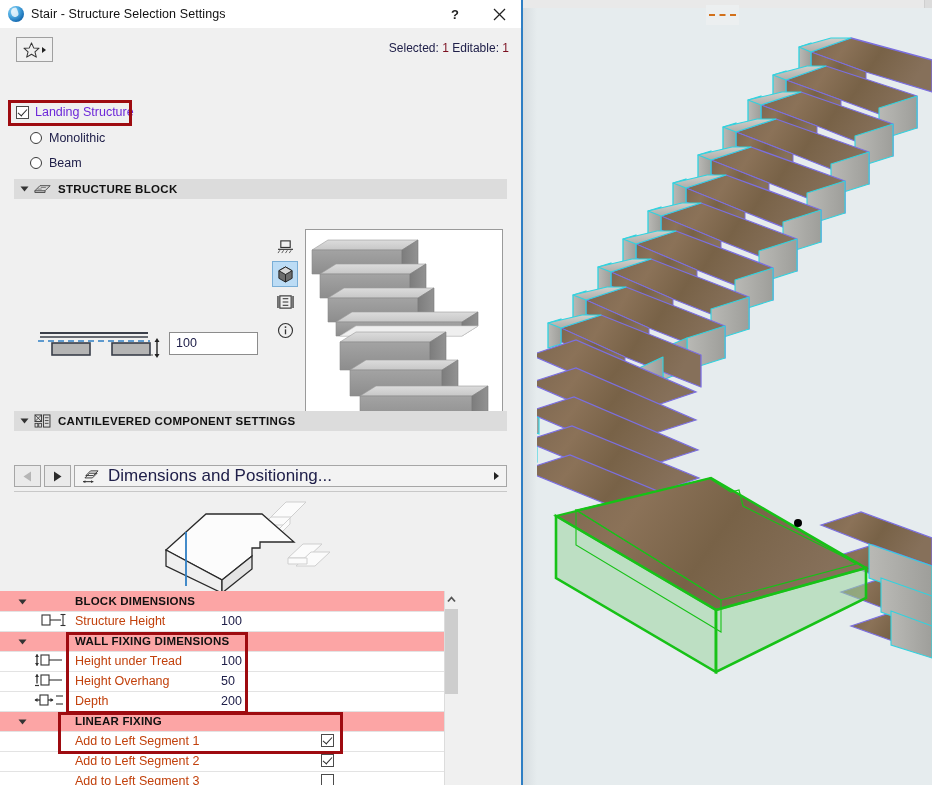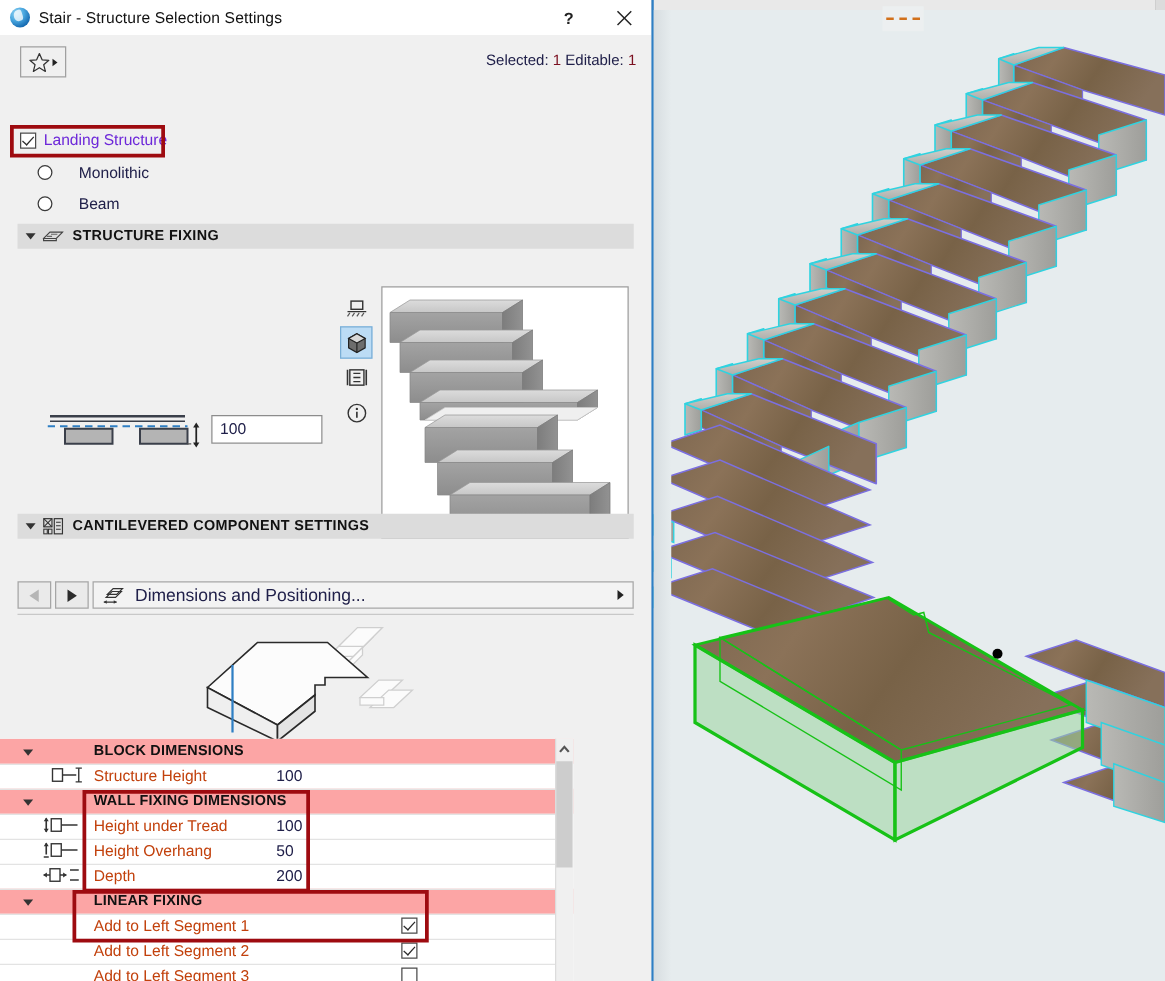--- a/index.html
+++ b/index.html
@@ -68,21 +68,21 @@
   .chk{
     width:13px;height:13px;border:1px solid #4b4b4b;background:#fff;
     display:inline-block; position:relative; flex:0 0 auto;
   }
   .chk.on:after{
     content:""; position:absolute; left:3px; top:0px; width:4px;height:8px;
     border:solid #2b2b2b; border-width:0 1.6px 1.6px 0; transform:rotate(42deg);
   }
   .ls-label{ font-size:12.5px; color:#6d28d9; }
 
-  .radio-row{ position:absolute; left:30px; display:flex; align-items:center; gap:21px; }
+  .radio-row{ position:absolute; left:30px; display:flex; align-items:center; gap:7px; }
   .radio{
     width:12px;height:12px;border:1.4px solid #3a3a3a;border-radius:50%;background:#fff;
     position:relative; flex:0 0 auto;
   }
   .radio.on:after{
     content:""; position:absolute; left:2.3px; top:2.3px; width:5.4px;height:5.4px;
     border-radius:50%; background:#2b2b2b;
   }
   .radio-lbl{ color:#20204a; font-size:12.5px; }
 
@@ -124,21 +124,21 @@
 
   
   .navrow{ position:absolute; left:14px; top:437px; width:493px; height:22px; display:flex; gap:3px; }
   .navbtn{
     width:27px;height:22px;background:#eaeaea;border:1px solid #a6a6a6;
     display:flex;align-items:center;justify-content:center;
   }
   .navmain{
     flex:1; background:#f3f3f3; border:1px solid #a6a6a6;
     display:flex; align-items:center; gap:8px; padding:0 7px;
-    font-size:14px; color:#20204a;
+    font-size:17px; color:#20204a;
   }
   .navmain .arr{ margin-left:auto; width:0;height:0;border-left:5.5px solid #222;border-top:4px solid transparent;border-bottom:4px solid transparent; }
   .divline{ position:absolute; left:14px; top:463px; width:493px; height:1px; background:#c8c8c8; }
 
   .compfig{ position:absolute; left:160px; top:470px; width:180px; height:95px; }
 
   
   .list{ position:absolute; left:0; top:563px; width:459px; height:222px; background:#fff; overflow:hidden; }
   .lrow{ position:relative; height:20px; display:flex; align-items:center; font-size:12.5px; }
   .lrow.hdr{ background:#fca5a5;text-decoration:underline; }
@@ -229,21 +229,21 @@
       </div>
 
       <div class="sect" style="top:151px">
         <span class="tri"></span>
         <svg width="17" height="11" viewBox="0 0 20 13">
           <path d="M1 8 L7 2 L19 2 L13 8 Z" fill="none" stroke="#444" stroke-width="1.1"></path>
           <path d="M1 8 L1 10 L13 10 L13 8" fill="none" stroke="#444" stroke-width="1.1"></path>
           <line x1="4" y1="6" x2="9" y2="6" stroke="#666" stroke-width="1"></line>
           <line x1="8" y1="4" x2="14" y2="4" stroke="#666" stroke-width="1"></line>
         </svg>
-        <span class="stitle">STRUCTURE FIXING</span>
+        <span class="stitle">STRUCTURE BLOCK</span>
       </div>
 
 
       <div class="viewtools">
         <div class="vt">
           <svg width="17" height="15" viewBox="0 0 18 16">
             <rect x="4" y="2" width="10" height="7" fill="none" stroke="#333" stroke-width="1.2"></rect>
             <line x1="1" y1="11" x2="17" y2="11" stroke="#333" stroke-width="1.2"></line>
             <line x1="3" y1="12" x2="1" y2="15" stroke="#555" stroke-width="1"></line>
             <line x1="7" y1="12" x2="5" y2="15" stroke="#555" stroke-width="1"></line>

